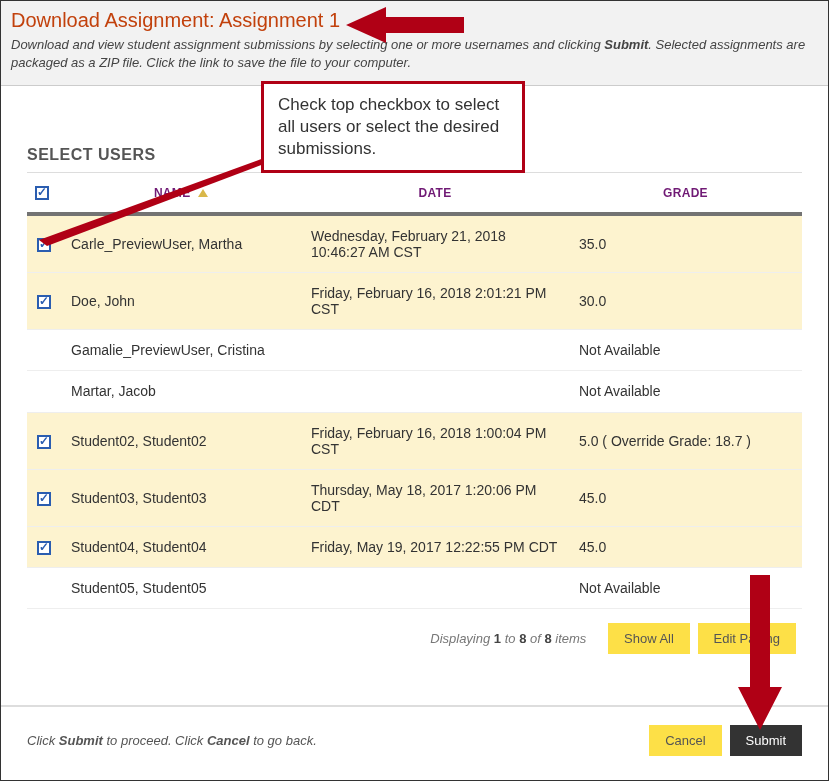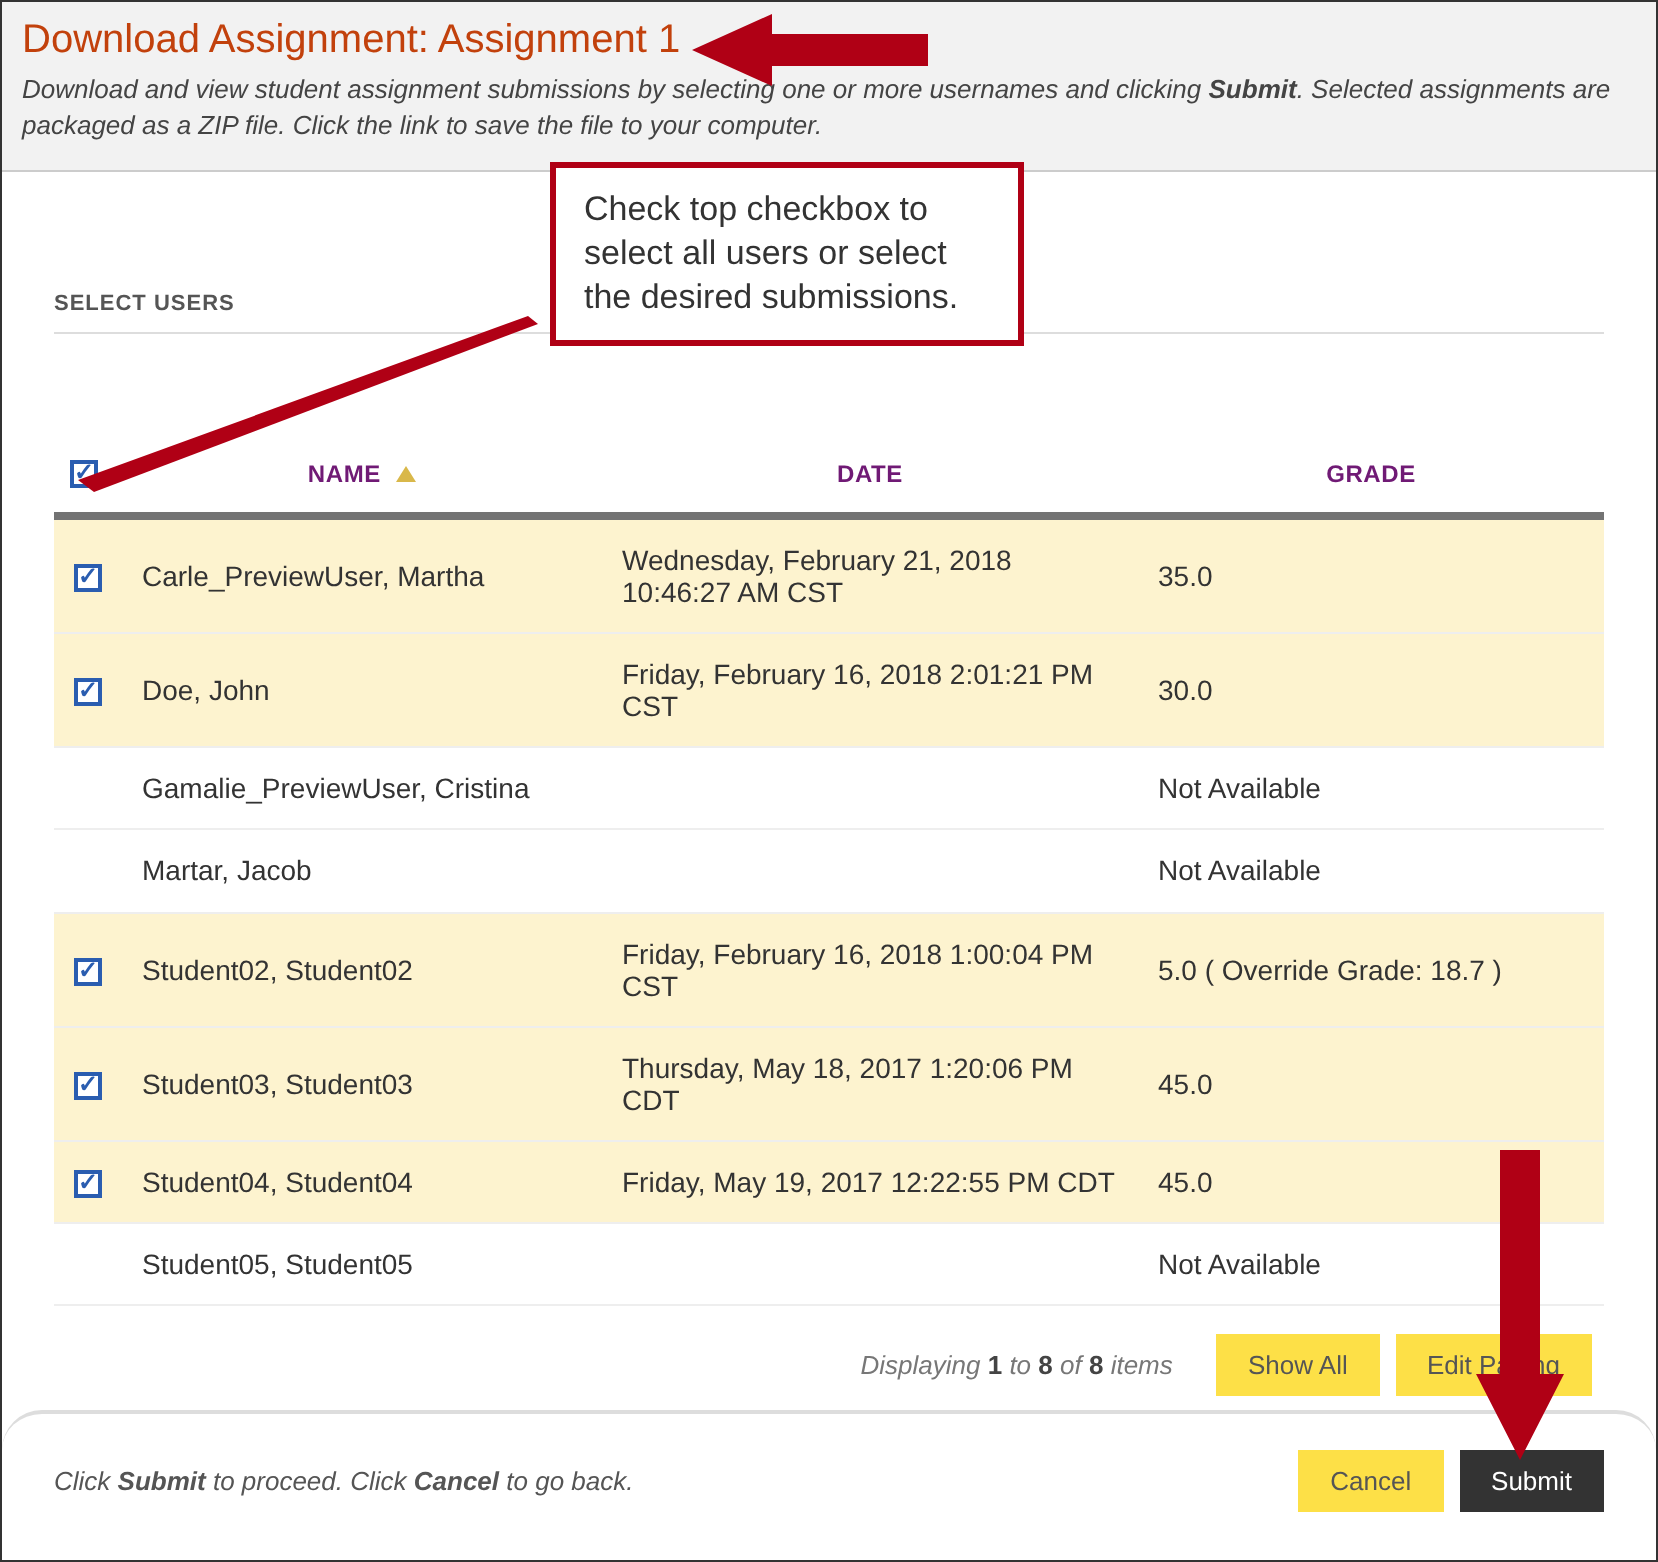--- a/index.html
+++ b/index.html
@@ -34,27 +34,26 @@
     font-size: 13px;
     color: #444;
     line-height: 1.35;
   }
   .page-desc b { font-weight: 700; }
   .content {
     padding: 60px 26px 20px 26px;
     position: relative;
   }
   .section-title {
-    font-size: 11px;
+    font-size: 16px;
     letter-spacing: 0.5px;
     color: #555;
     font-weight: 700;
     padding-bottom: 8px;
     border-bottom: 1px solid #ddd;
-    margin-bottom: 50px;
   }
   table.users {
     width: 100%;
     border-collapse: collapse;
   }
   table.users th {
     text-align: center;
     font-size: 12px;
     font-weight: 700;
     color: #701a75;
@@ -130,21 +129,20 @@
   .btn-light { background: #fde047; color: #555; }
   .btn-dark  { background: #333; color: #fff; }
   .footer {
     position: absolute;
     left: 0; right: 0; bottom: 0;
     padding: 18px 26px 24px 26px;
     border-top: 2px solid #ddd;
     display: flex;
     align-items: center;
     justify-content: space-between;
-    border-radius: 20px;
   }
   .footer .hint { font-style: italic; color: #555; font-size: 13px; }
   .footer .hint b { font-weight: 700; }
   
   .anno-box {
     position: absolute;
     border: 3px solid #b00015;
     background: #fff;
     padding: 10px 14px;
     font-size: 17px;
@@ -176,21 +174,21 @@
   </div>
 
   <div class="big-arrow-right" style="left:345px; top:4px;">
     <svg width="120" height="40" viewBox="0 0 120 40">
       <polygon points="0,20 40,2 40,12 118,12 118,28 40,28 40,38" fill="#b00015"></polygon>
     </svg>
   </div>
 
   <div class="content">
 
-    <div class="anno-box" style="left:274px; top:-5px; width:237px;">
+    <div class="anno-box" style="left:260px; top:-5px; width:264px;">
       <span>Check top checkbox to select all users or select the desired submissions.</span>
     </div>
 
     <div class="arrow-line" style="left:38px; top:72px;">
       <svg width="230" height="90">
         <polygon points="225,0 230,4 8,88 0,82" fill="#b00015"></polygon>
       </svg>
     </div>
 
     <div class="section-title">SELECT USERS</div>

